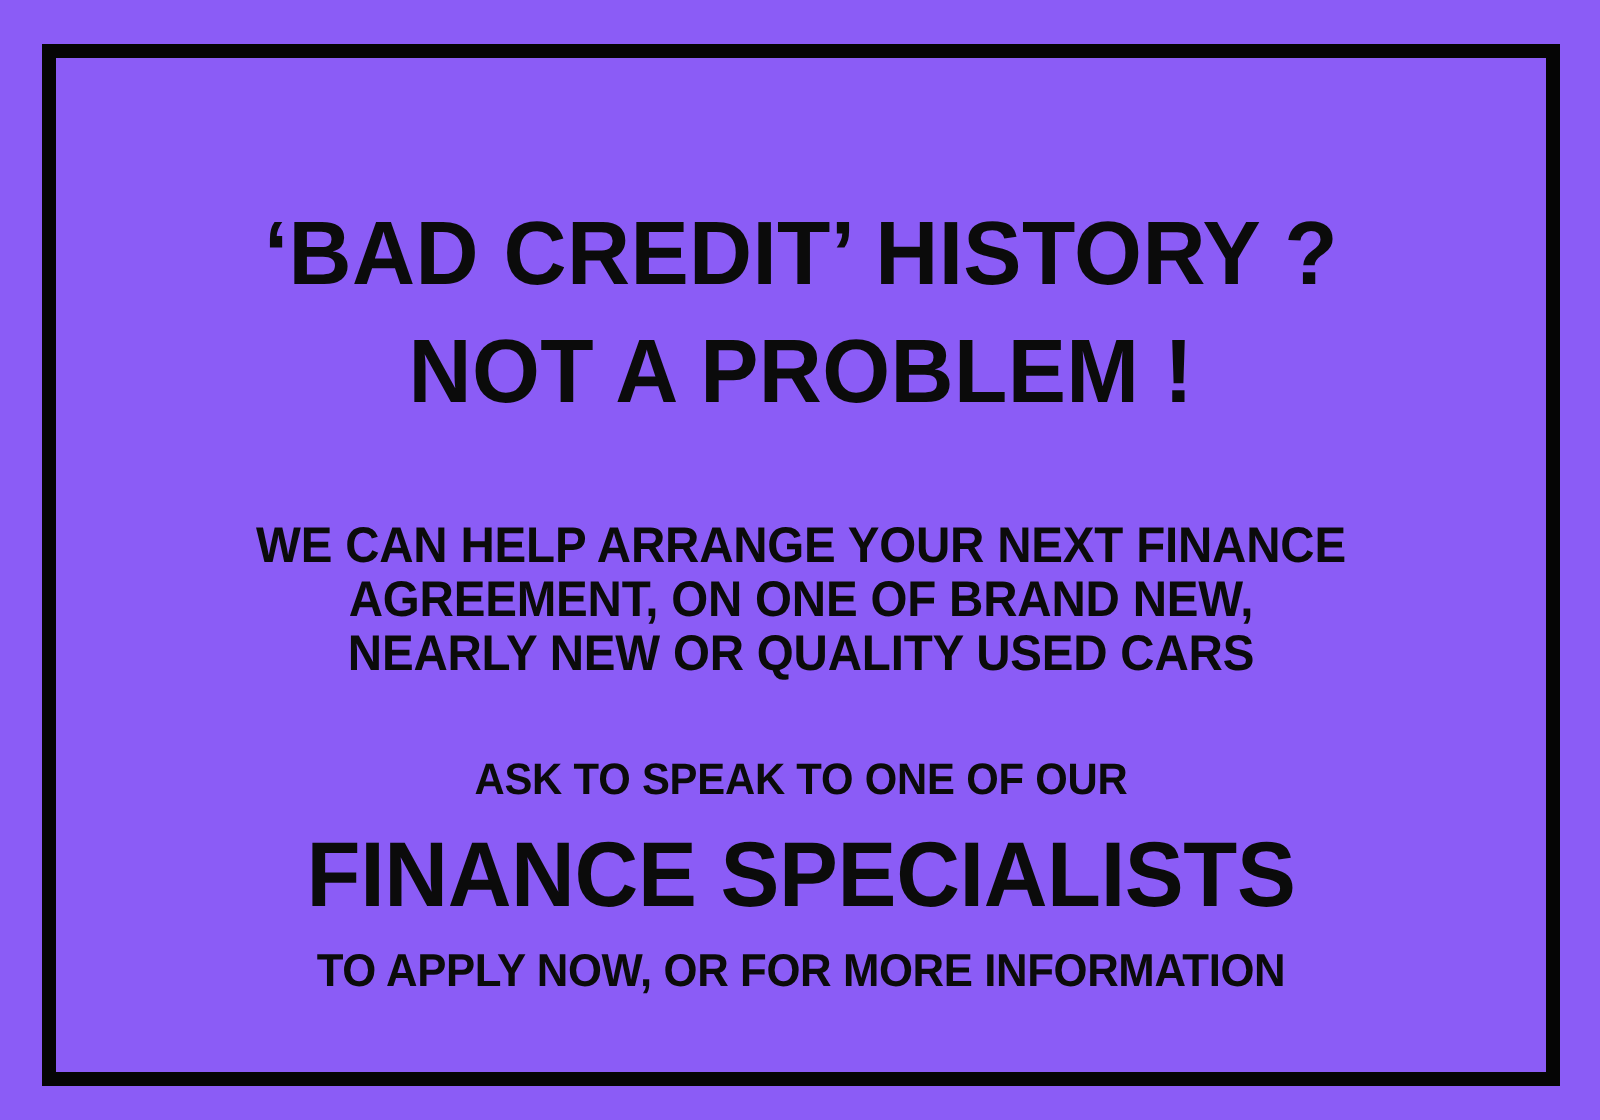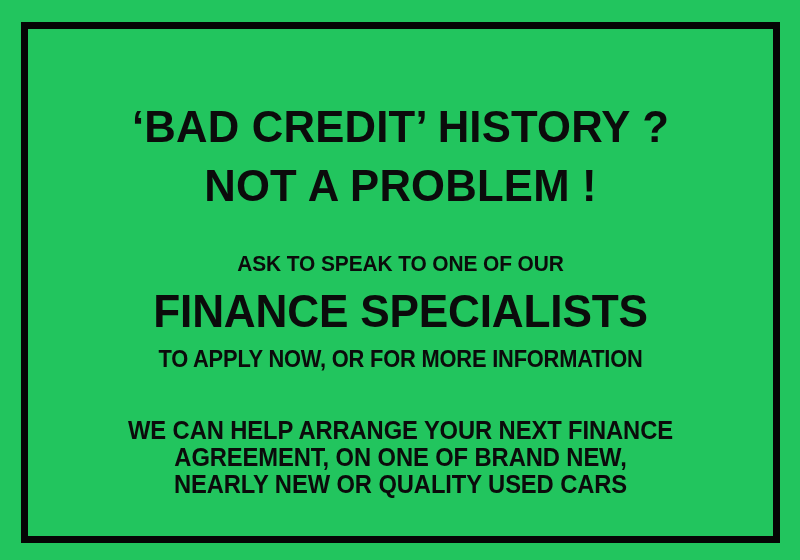--- a/index.html
+++ b/index.html
@@ -12,21 +12,21 @@
     height: 560px;
     overflow: hidden;
     background: #1ff00a;
     font-family: "Liberation Sans", "DejaVu Sans", sans-serif;
   }
 
   #poster {
     position: relative;
     width: 800px;
     height: 560px;
-    background: #22c55e;
+    background: #8b5cf6;
   }
 
   
   #frame {
     position: absolute;
     left: 21px;
     top: 22px;
     width: 759px;
     height: 521px;
     box-sizing: border-box;
@@ -105,25 +105,25 @@
   <div id="frame"></div>
 
   <div id="content">
 
     <div>
       <span class="line headline" id="headline-1">‘BAD CREDIT’ HISTORY ?</span>
       <span class="line headline" id="headline-2">NOT A PROBLEM !</span>
     </div>
 
     <div>
+      <span class="line body-line" id="body-1">WE CAN HELP ARRANGE YOUR NEXT FINANCE</span>
+      <span class="line body-line" id="body-2">AGREEMENT, ON ONE OF BRAND NEW,</span>
+      <span class="line body-line" id="body-3">NEARLY NEW OR QUALITY USED CARS</span>
+    </div>
+
+    <div>
       <span class="line cta-small" id="cta-lead">ASK TO SPEAK TO ONE OF OUR</span>
       <span class="line cta-big" id="cta-main">FINANCE SPECIALISTS</span>
       <span class="line cta-foot" id="cta-foot">TO APPLY NOW, OR FOR MORE INFORMATION</span>
-    </div>
-
-    <div>
-      <span class="line body-line" id="body-1">WE CAN HELP ARRANGE YOUR NEXT FINANCE</span>
-      <span class="line body-line" id="body-2">AGREEMENT, ON ONE OF BRAND NEW,</span>
-      <span class="line body-line" id="body-3">NEARLY NEW OR QUALITY USED CARS</span>
     </div>
 
   </div>
 </div>
 
 </body></html>

